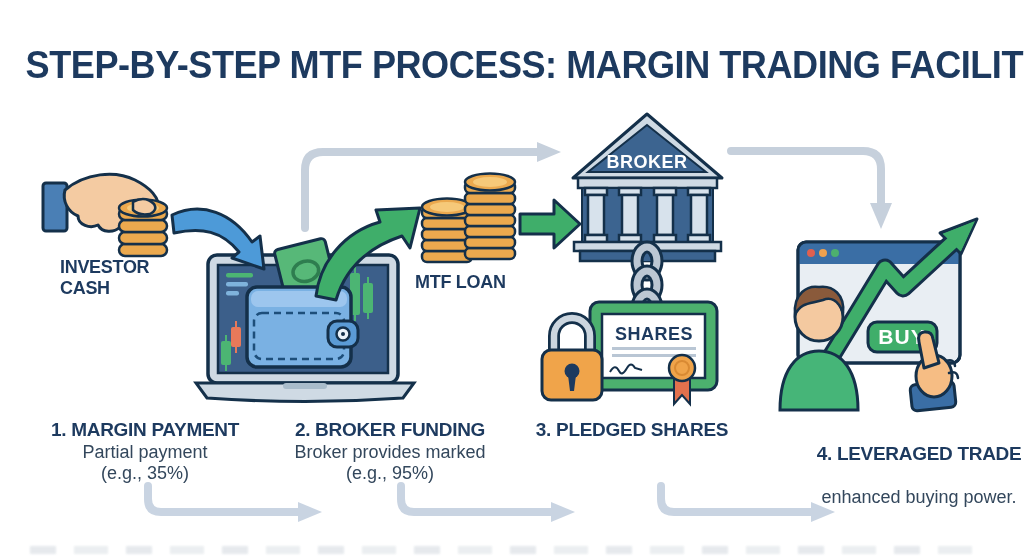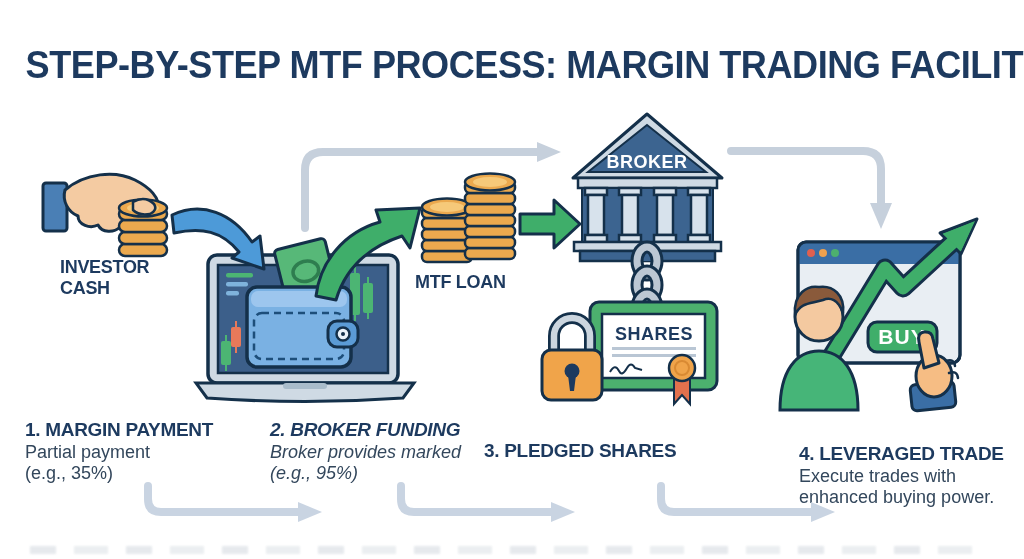--- a/index.html
+++ b/index.html
@@ -4,21 +4,21 @@
 <style>
   html,body{margin:0;padding:0;background:#fff;}
   body{font-family:"Liberation Sans","DejaVu Sans",sans-serif;}
   #canvas{position:relative;width:1024px;height:559px;background:#ffffff;overflow:hidden;}
   #canvas svg{position:absolute;overflow:visible;font-family:inherit;}
   .title{position:absolute;top:44px;left:0;width:1024px;text-align:center;
          font-size:38px;font-weight:bold;letter-spacing:-0.5px;color:#1d3a5f;
          transform:scaleX(0.95);transform-origin:center;white-space:nowrap;}
   .flow-label{position:absolute;font-weight:bold;color:#1d3a5f;text-align:left;
               font-size:18px;line-height:21px;letter-spacing:-0.3px;}
-  .caption{position:absolute;width:240px;text-align:left;}
+  .caption{position:absolute;width:240px;text-align:center;}
   .caption .head{font-size:19px;font-weight:bold;color:#1d3a5f;line-height:24px;letter-spacing:-0.3px;}
   .caption .desc{font-size:18px;color:#33475c;line-height:21px;}
   .faint-strip{position:absolute;left:30px;top:546px;width:960px;height:8px;opacity:.35;filter:blur(1px);
      background:repeating-linear-gradient(90deg,#b9c3cd 0 26px,transparent 26px 44px,#c8d0d8 44px 78px,transparent 78px 96px);}
 </style>
 </head>
 <body>
 
 <div id="canvas">
 
@@ -215,33 +215,33 @@
       <path d="M 176 156 q 8 -3 9 5 M 179 168 q 8 -3 9 5" fill="none" stroke="#14304a" stroke-width="2.5" stroke-linecap="round"></path>
     </g>
   </svg>
 
   <div class="caption" style="left:25px;top:418px;">
     <div class="head">1. MARGIN PAYMENT</div>
     <div class="desc">
       <span>Partial payment</span><br><span>(e.g., 35%)</span>
     </div>
   </div>
-  <div class="caption" style="left:270px;top:418px;font-style:italic;">
+  <div class="caption" style="left:270px;top:418px;">
     <div class="head">2. BROKER FUNDING</div>
     <div class="desc">
       <span>Broker provides marked</span><br><span>(e.g., 95%)</span>
     </div>
   </div>
-  <div class="caption" style="left:484px;top:418px;margin-top:21px;">
+  <div class="caption" style="left:512px;top:418px;">
     <div class="head">3. PLEDGED SHARES</div>
   </div>
   <div class="caption" style="left:799px;top:418px;margin-top:24px;">
     <div class="head">4. LEVERAGED TRADE</div>
     <div class="desc">
-      <span>Execute trades with</span><br><span>enhanced buying power.</span>
+      <br><span>enhanced buying power.</span>
     </div>
   </div>
 
   <svg style="left:140px;top:486px;" width="200" height="45" viewBox="0 0 200 45">
     <path d="M 8 0 L 8 13 Q 8 26 21 26 L 160 26" fill="none" stroke="#c9d4e2" stroke-width="8" stroke-linecap="round"></path>
     <polygon points="158,16 158,36 182,26" fill="#c9d4e2"></polygon>
   </svg>
   <svg style="left:393px;top:486px;" width="200" height="45" viewBox="0 0 200 45">
     <path d="M 8 0 L 8 13 Q 8 26 21 26 L 160 26" fill="none" stroke="#c9d4e2" stroke-width="8" stroke-linecap="round"></path>
     <polygon points="158,16 158,36 182,26" fill="#c9d4e2"></polygon>

